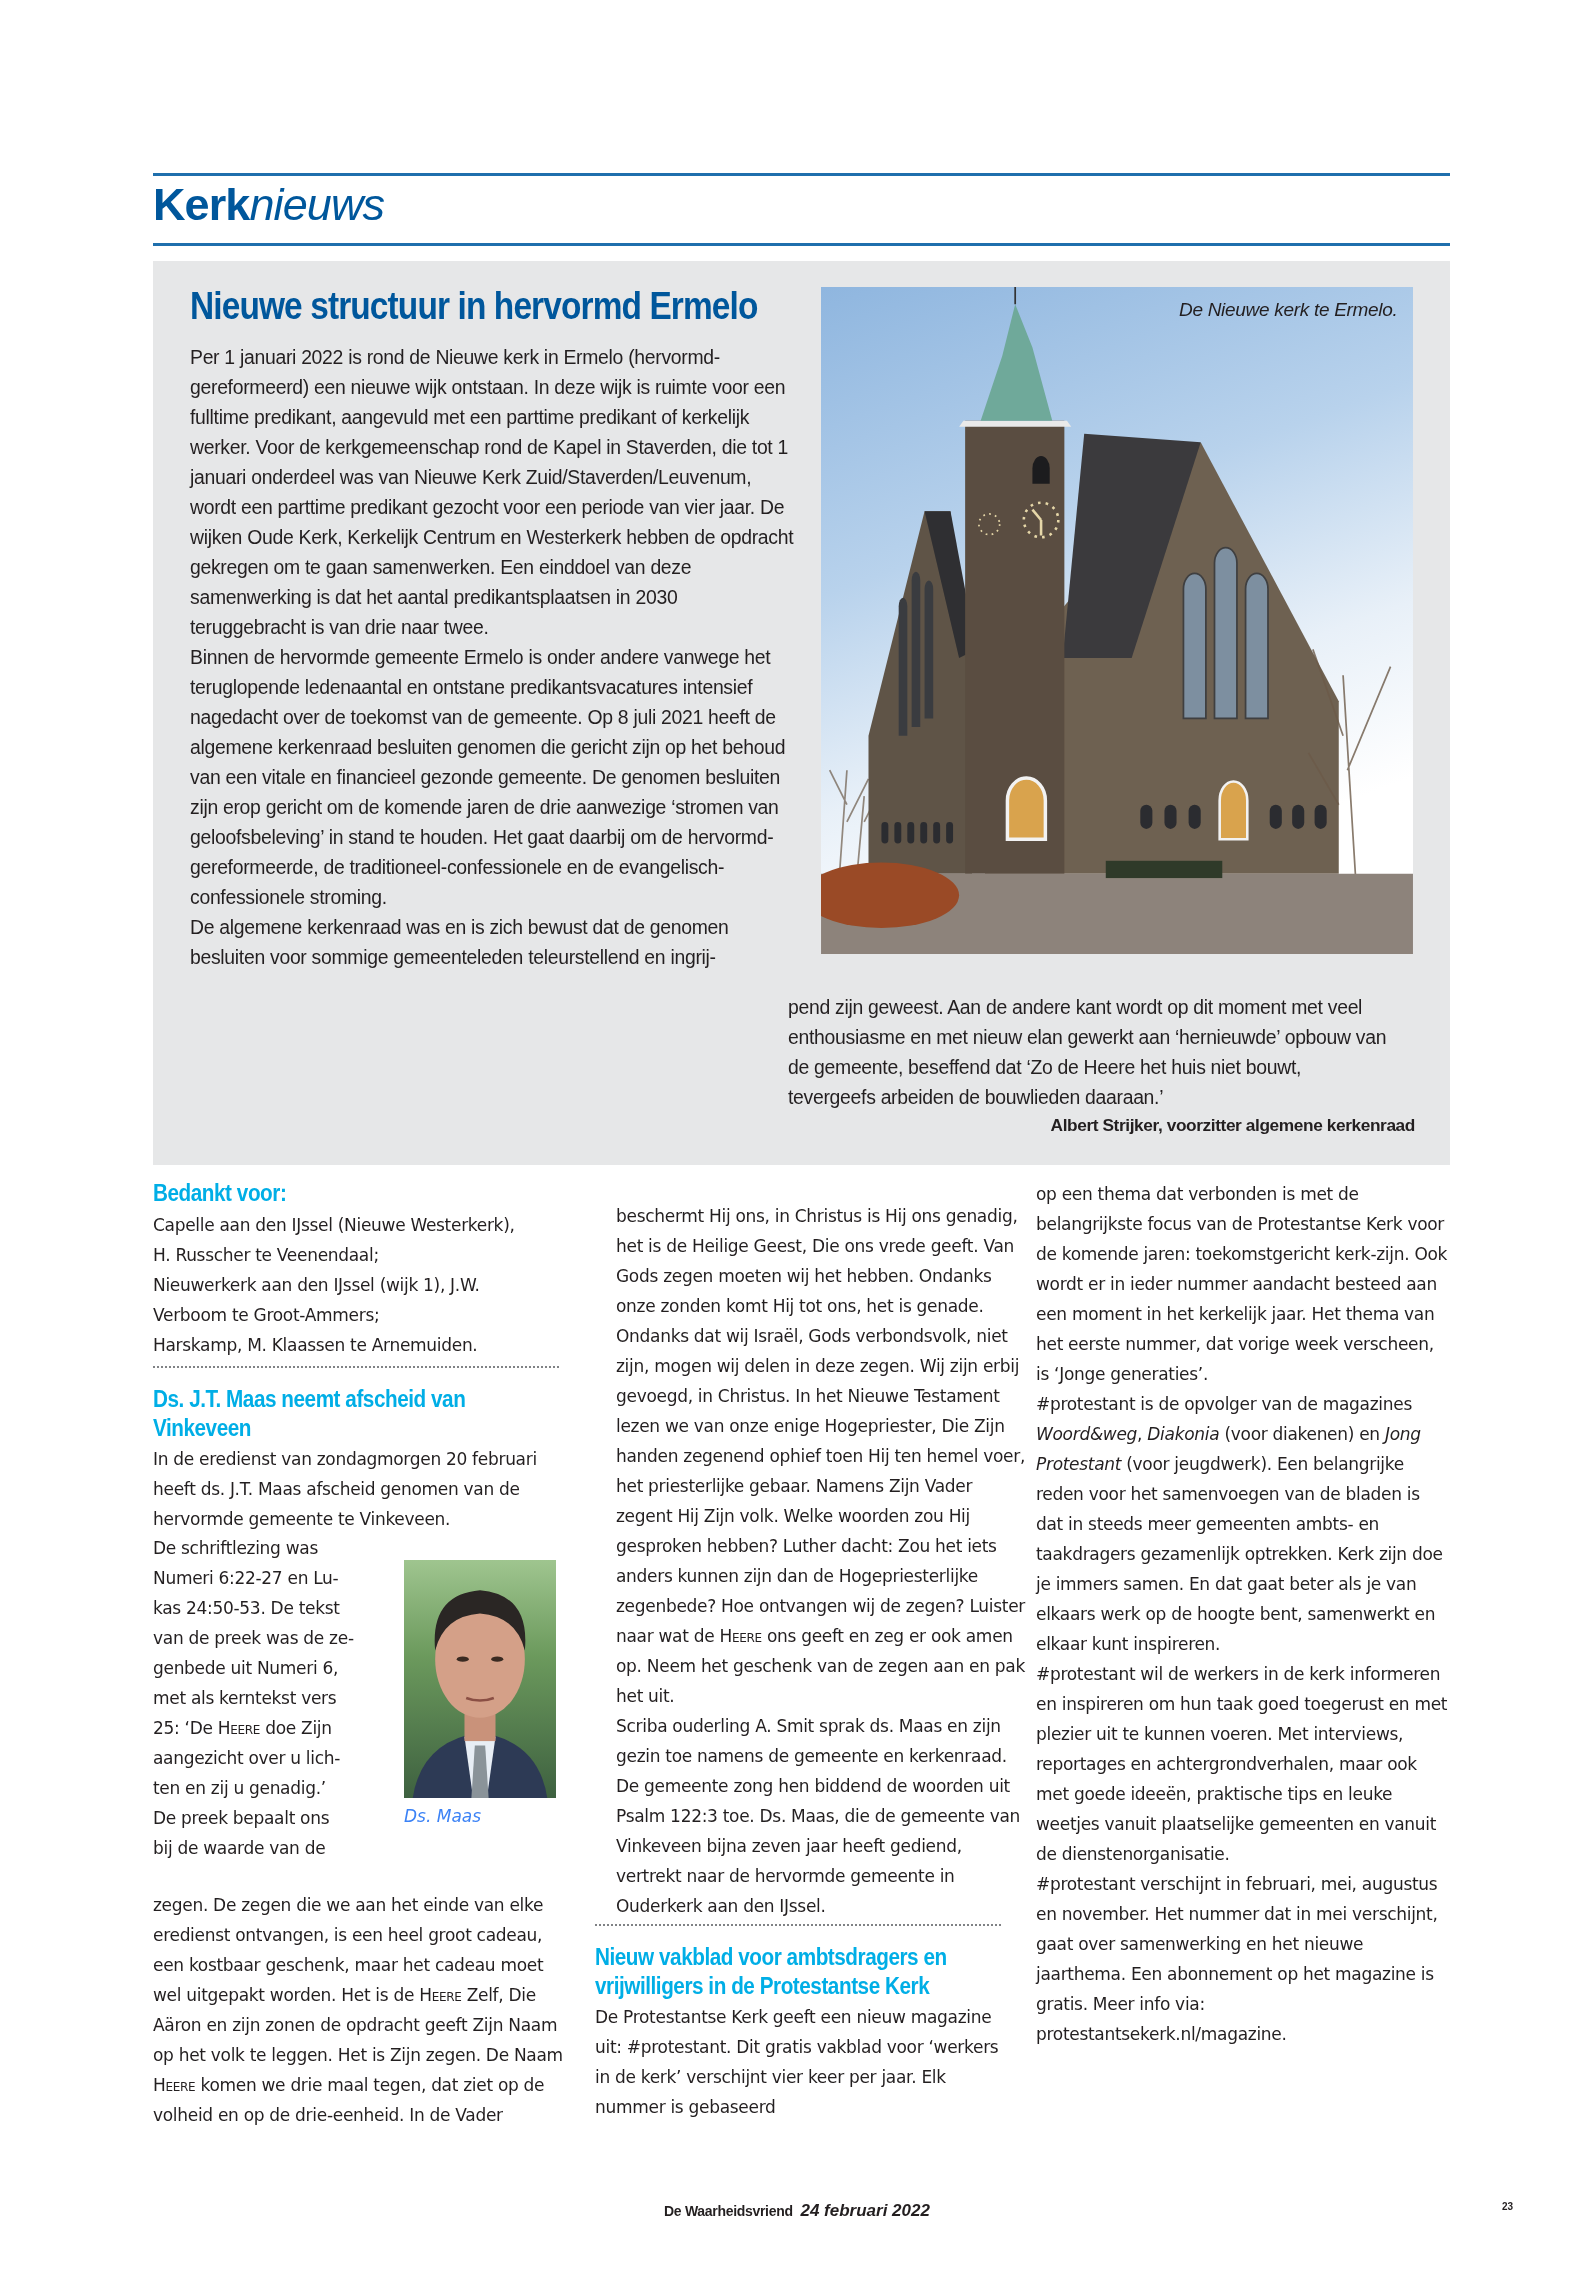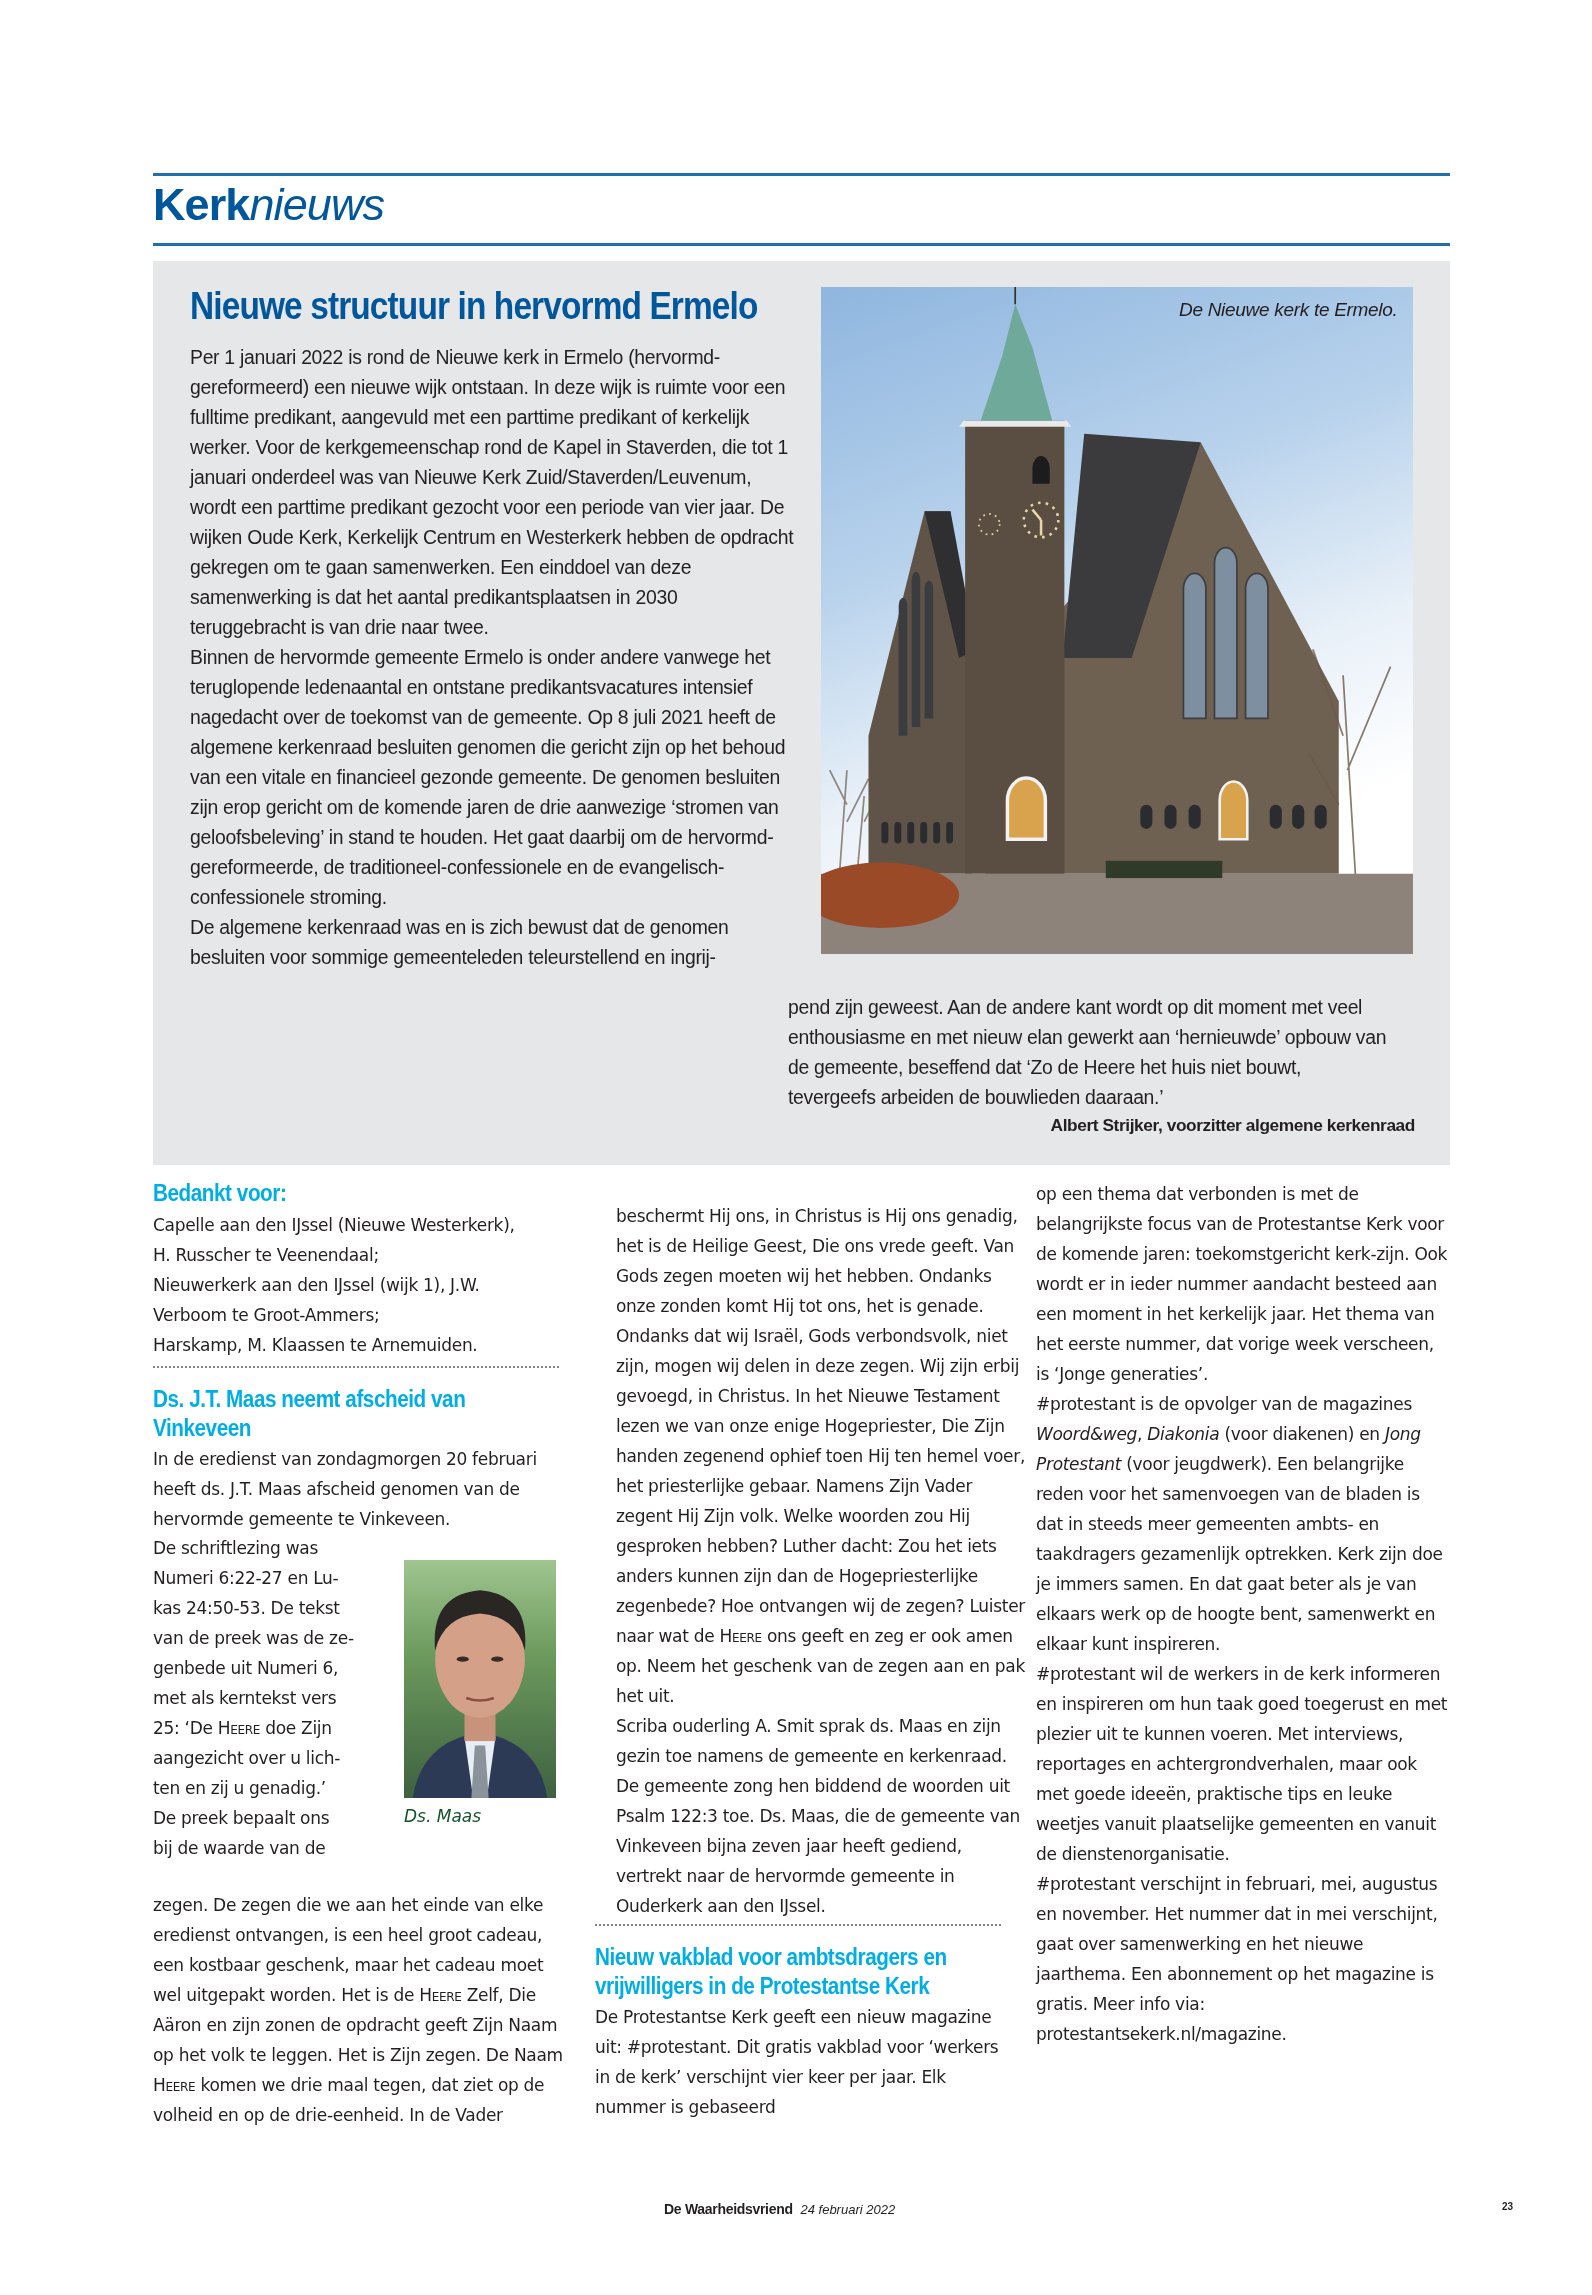--- a/index.html
+++ b/index.html
@@ -24,25 +24,25 @@
   .photo-caption { position: absolute; right: 15.5px; top: 12px; font-size: 19px; font-style: italic; color: #231f20; letter-spacing: -0.3px; }
 
   .small-head { position: absolute; font-size: 23px; font-weight: bold; color: #00aee6; line-height: 29px; letter-spacing: -0.5px; transform: scaleX(0.9); transform-origin: left top; white-space: nowrap; }
   .body-col { position: absolute; font-family: "DejaVu Sans", sans-serif; font-size: 17px; line-height: 30px; color: #231f20; letter-spacing: -0.3px; }
   .body-col .para { display: block; }
   .sc { font-variant: small-caps; }
   .it { font-style: italic; }
   .dots { position: absolute; height: 0; border-top: 2.6px dotted #808285; }
 
   .portrait { position: absolute; left: 404px; top: 1560px; width: 152px; height: 238px; overflow: hidden; background: linear-gradient(180deg, #9fc58f 0%, #6c9a5d 40%, #3e6140 100%); }
-  .portrait-caption { position: absolute; left: 404px; top: 1806px; font-family: "DejaVu Sans", sans-serif; font-size: 17px; font-style: italic; color: #14532d; }
+  .portrait-caption { position: absolute; left: 404px; top: 1806px; font-family: "DejaVu Sans", sans-serif; font-size: 17px; font-style: italic; color: #3b82f6; }
 
   .footer-pub { position: absolute; left: 664px; top: 2201px; font-size: 14px; color: #231f20; }
   .footer-pub .name { font-weight: bold; letter-spacing: -0.3px; }
-  .footer-pub .date { font-style: italic; font-size: 13px; }
+  .footer-pub .date { font-style: italic; font-size: 17px; font-weight: bold; }
   .page-number { position: absolute; left: 1502px; top: 2201px; font-size: 10px; font-weight: bold; color: #231f20; }
 </style>
 </head>
 <body>
 
 <div class="rule" style="top:173px;"></div>
 <div class="section-title"><span class="bold">Kerk</span><span class="ital">nieuws</span></div>
 <div class="rule" style="top:243px;"></div>
 
 <div class="feature-box"></div>

